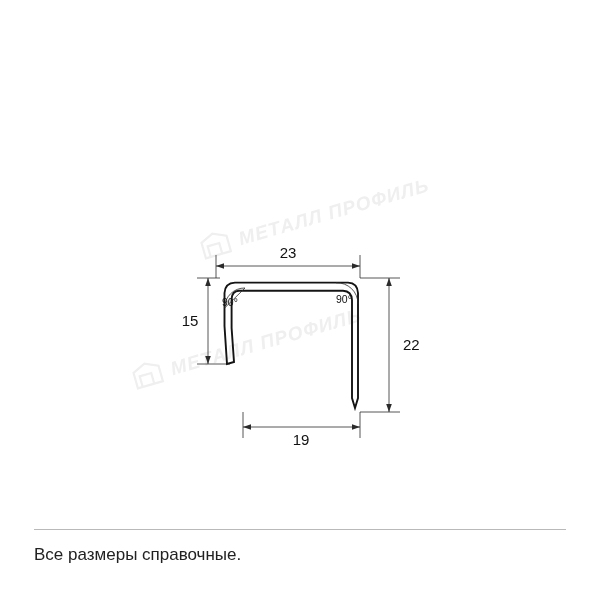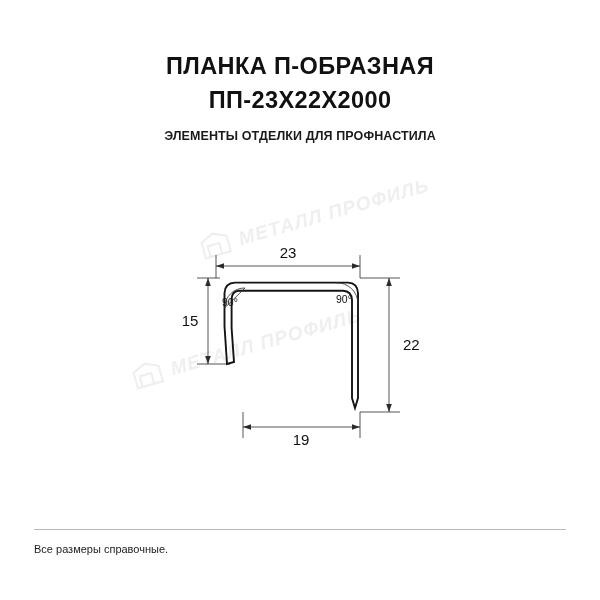--- a/index.html
+++ b/index.html
@@ -78,35 +78,30 @@
     height: 1px;
     background: #b9b9b9;
   }
   .footer {
     position: absolute;
     left: 34px;
     top: 540px;
     width: 540px;
   }
   .footer-line {
-    font-size: 11px;
+    font-size: 17px;
     color: #222222;
     line-height: 1.75;
   }
 </style>
 </head>
 <body>
 
 <div class="page">
 
-  <div class="header">
-    <div class="title-1">ПЛАНКА П-ОБРАЗНАЯ</div>
-    <div class="title-2">ПП-23Х22Х2000</div>
-    <div class="subtitle">ЭЛЕМЕНТЫ ОТДЕЛКИ ДЛЯ ПРОФНАСТИЛА</div>
-  </div>
 
   <div class="watermark wm1">
     <svg width="250" height="30" viewBox="0 0 250 30" xmlns="http://www.w3.org/2000/svg" aria-hidden="true">
       <g fill="none" stroke="#efefef" stroke-width="2.2">
         <path d="M3 25 L3 9 L16 3 L29 9 L29 25 Z"></path>
         <path d="M8 25 L8 14 L20 14 L20 25"></path>
       </g>
       <text x="40" y="22" font-family="Liberation Sans, sans-serif" font-size="19" font-weight="bold" font-style="italic" fill="#efefef" letter-spacing="1.2">МЕТАЛЛ ПРОФИЛЬ</text>
     </svg>
   </div>

